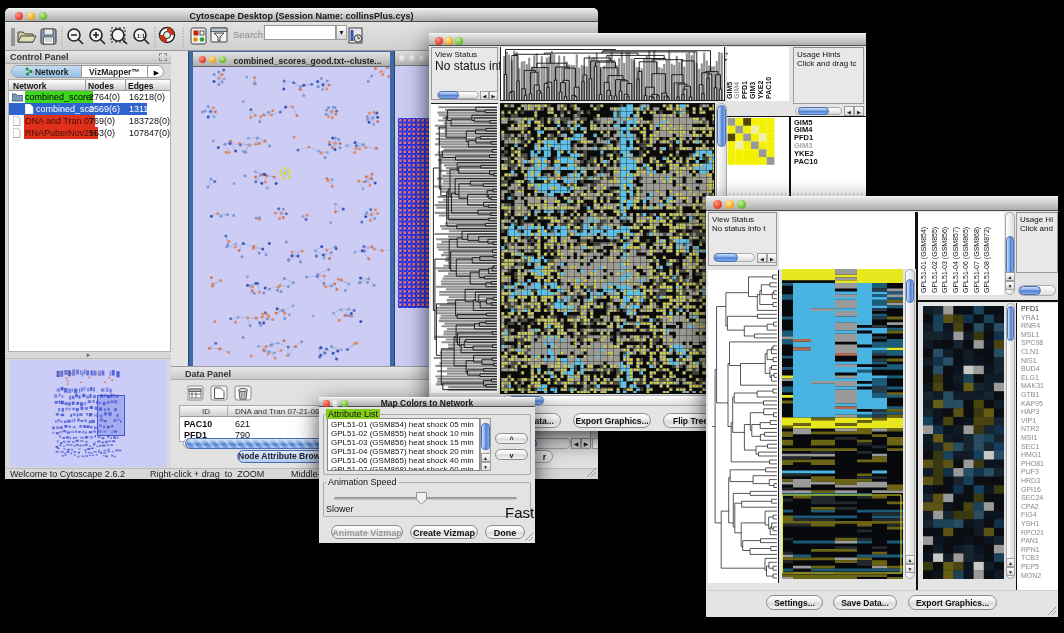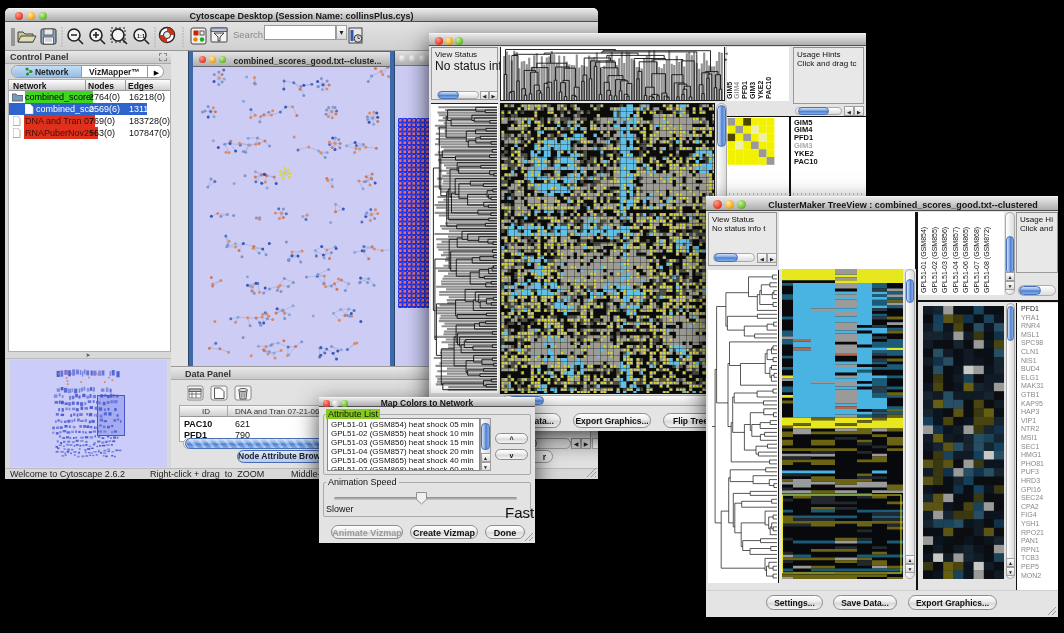--- a/index.html
+++ b/index.html
@@ -950,21 +950,20 @@
 <div class="sbthumb" style="left:79px;top:363px;width:36px;height:9px"></div>
 <div class="aquabtn" style="left:70px;top:380px;width:62px;height:15px;font-size:8.5px;line-height:15px">Save Data...</div>
 <div class="aquabtn" style="left:144px;top:380px;width:78px;height:15px;font-size:8.5px;line-height:15px">Export Graphics...</div>
 <div class="aquabtn" style="left:234px;top:380px;width:104px;height:15px;font-size:8.5px;line-height:15px">Flip Tree Node Order</div>
 </div>
 <div class="win" style="left:706px;top:196px;width:352px;height:421px;background:#e4e4e4">
 <div class="tbar" style="top:0;height:15px">
       <div class="tl r" style="left:7px;top:3px;width:9px;height:9px"></div>
       <div class="tl y" style="left:19px;top:3px;width:9px;height:9px"></div>
       <div class="tl g" style="left:31px;top:3px;width:9px;height:9px"></div>
-      <div class="ttext" style="top:3px;left:44px;right:2px;font-size:9px">ClusterMaker TreeView : combined_scores_good.txt--clustered</div>
     </div>
 <div class="abs etch" style="left:2px;top:16px;width:69px;height:54px">
       <div class="lab" style="left:3px;top:2px;font-size:8px">View Status</div>
       <div class="lab" style="left:3px;top:11px;font-size:8px">No status info t</div>
       <div class="sbtrack" style="left:4px;top:40px;width:42px;height:9px"></div>
       <div class="sbthumb" style="left:5px;top:40px;width:24px;height:9px"></div>
       <div class="sqbtn" style="left:48px;top:40px;width:10px;height:10px;font-size:5px;line-height:10px">◀</div>
       <div class="sqbtn" style="left:58px;top:40px;width:10px;height:10px;font-size:5px;line-height:10px">▶</div>
     </div>
 <div class="abs" style="left:73px;top:16px;width:137px;height:57px;background:#fff;border-right:1.5px solid #111"></div>

